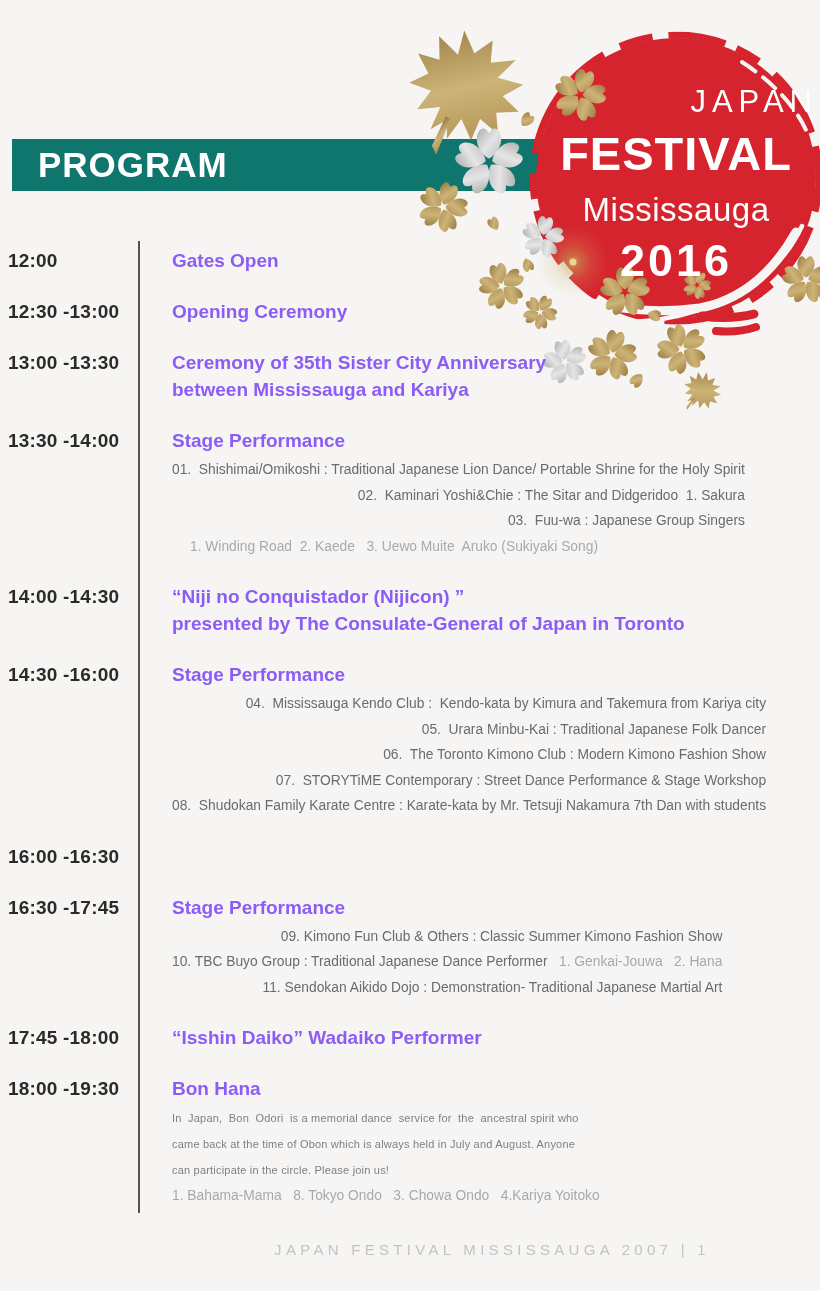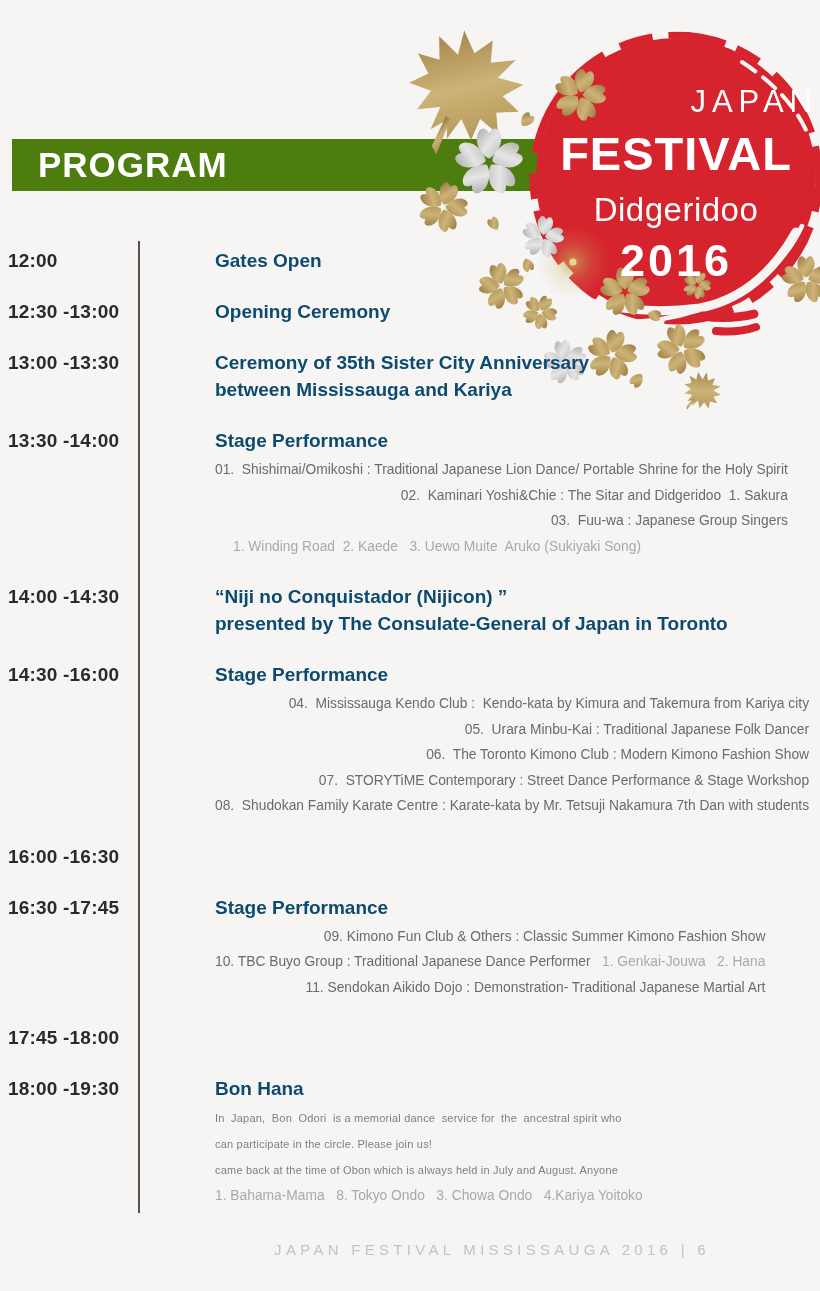--- a/index.html
+++ b/index.html
@@ -17,42 +17,42 @@
   
   .badge{position:absolute;left:534px;top:84px;width:284px;text-align:center;color:#ffffff;}
   .bt-japan{font-size:31px;letter-spacing:6px;font-weight:400;text-align:right;}
   .bt-festival{font-size:47px;font-weight:700;letter-spacing:1px;margin-top:6px;}
   .bt-miss{font-size:33px;font-weight:400;letter-spacing:0.5px;margin-top:10px;}
   .bt-year{font-size:45px;font-weight:700;letter-spacing:3px;margin-top:6px;}
 
   
   .vline{position:absolute;left:138px;top:241px;width:2px;height:972px;background:#56524f;}
   .schedule{position:absolute;left:0;top:247px;width:820px;}
-  .row{display:flex;align-items:flex-start;margin-bottom:24px;gap:43px;}
+  .row{display:flex;align-items:flex-start;margin-bottom:24px;}
   .t{flex:0 0 130px;padding-left:8px;font-size:19px;font-weight:700;color:#2b2a28;
      line-height:27px;letter-spacing:0.2px;white-space:pre;}
   .c{margin-left:34px;}
-  .title{font-size:19px;font-weight:700;color:#0c4a6e;line-height:27px;white-space:pre;}
+  .title{font-size:19px;font-weight:700;color:#8b5cf6;line-height:27px;white-space:pre;}
   .items{margin-top:3px;text-align:right;}
   .item{font-size:13.8px;color:#6a6b6d;line-height:25.5px;white-space:pre;}
   .item .light{color:#a8a9ab;}
   .songs{font-size:13.8px;color:#a8a9ab;line-height:25.5px;white-space:pre;}
   .songs.indent{padding-left:18px;}
   .para{margin-top:3px;}
   .pline{font-size:11px;color:#7d7f82;line-height:26px;white-space:pre;letter-spacing:0.2px;}
 
   .footer{position:absolute;top:1241px;right:110px;font-size:15px;color:#c4c3c1;
           letter-spacing:4.3px;white-space:pre;}
 </style>
 </head>
 <body>
 
 <div class="page" style="background: rgb(246, 245, 244);">
 
-  <div class="band" style="background: #4d7c0f;">
+  <div class="band" style="background: #0f766e;">
     <span>PROGRAM</span>
   </div>
 
   <svg class="decor" width="820" height="440" viewBox="0 0 820 440">
     <defs>
       <linearGradient id="gold" x1="0" y1="0" x2="1" y2="1">
         <stop offset="0" stop-color="#96763c"></stop>
         <stop offset="0.5" stop-color="#cdb377"></stop>
         <stop offset="1" stop-color="#a98b4e"></stop>
       </linearGradient>
@@ -115,21 +115,21 @@
     <use href="#petal" fill="url(#gold)" transform="translate(525,257) rotate(160) scale(0.5)"></use>
     <use href="#petal" fill="url(#gold)" transform="translate(646,314) rotate(100) scale(0.5)"></use>
     <use href="#petal" fill="url(#gold)" transform="translate(643,373) rotate(-140) scale(0.55)"></use>
 
     <use href="#maple" fill="url(#gold)" transform="translate(701,392) rotate(45) scale(0.45)"></use>
   </svg>
 
   <div class="badge">
     <div class="bt-japan">JAPAN</div>
     <div class="bt-festival">FESTIVAL</div>
-    <div class="bt-miss">Didgeridoo</div>
+    <div class="bt-miss">Mississauga</div>
     <div class="bt-year">2016</div>
   </div>
 
   <div class="vline"></div>
   <div class="schedule" id="schedule">
       <div class="row">
         <div class="t">12:00</div>
         <div class="c">
           <div class="title">Gates Open</div>
         </div>
@@ -188,29 +188,32 @@
           <div class="title">Stage Performance</div>
           <div class="items">
             <div class="item"><span>09. Kimono Fun Club &amp; Others : Classic Summer Kimono Fashion Show</span></div>
             <div class="item"><span>10. TBC Buyo Group : Traditional Japanese Dance Performer</span><span class="light">   1. Genkai-Jouwa   2. Hana</span></div>
             <div class="item"><span>11. Sendokan Aikido Dojo : Demonstration- Traditional Japanese Martial Art</span></div>
           </div>
         </div>
       </div>
       <div class="row">
         <div class="t">17:45 -18:00</div>
+        <div class="c">
+          <div class="title">“Isshin Daiko” Wadaiko Performer</div>
+        </div>
       </div>
       <div class="row">
         <div class="t">18:00 -19:30</div>
         <div class="c">
           <div class="title">Bon Hana</div>
           <div class="para">
             <div class="pline">In  Japan,  Bon  Odori  is a memorial dance  service for  the  ancestral spirit who</div>
+            <div class="pline">came back at the time of Obon which is always held in July and August. Anyone</div>
             <div class="pline">can participate in the circle. Please join us!</div>
-            <div class="pline">came back at the time of Obon which is always held in July and August. Anyone</div>
           </div>
           <div class="songs">1. Bahama-Mama   8. Tokyo Ondo   3. Chowa Ondo   4.Kariya Yoitoko</div>
         </div>
       </div>
     </div>
 
-  <div class="footer">JAPAN FESTIVAL MISSISSAUGA 2016 | 6</div>
+  <div class="footer">JAPAN FESTIVAL MISSISSAUGA 2007 | 1</div>
 </div>
 
 </body></html>

